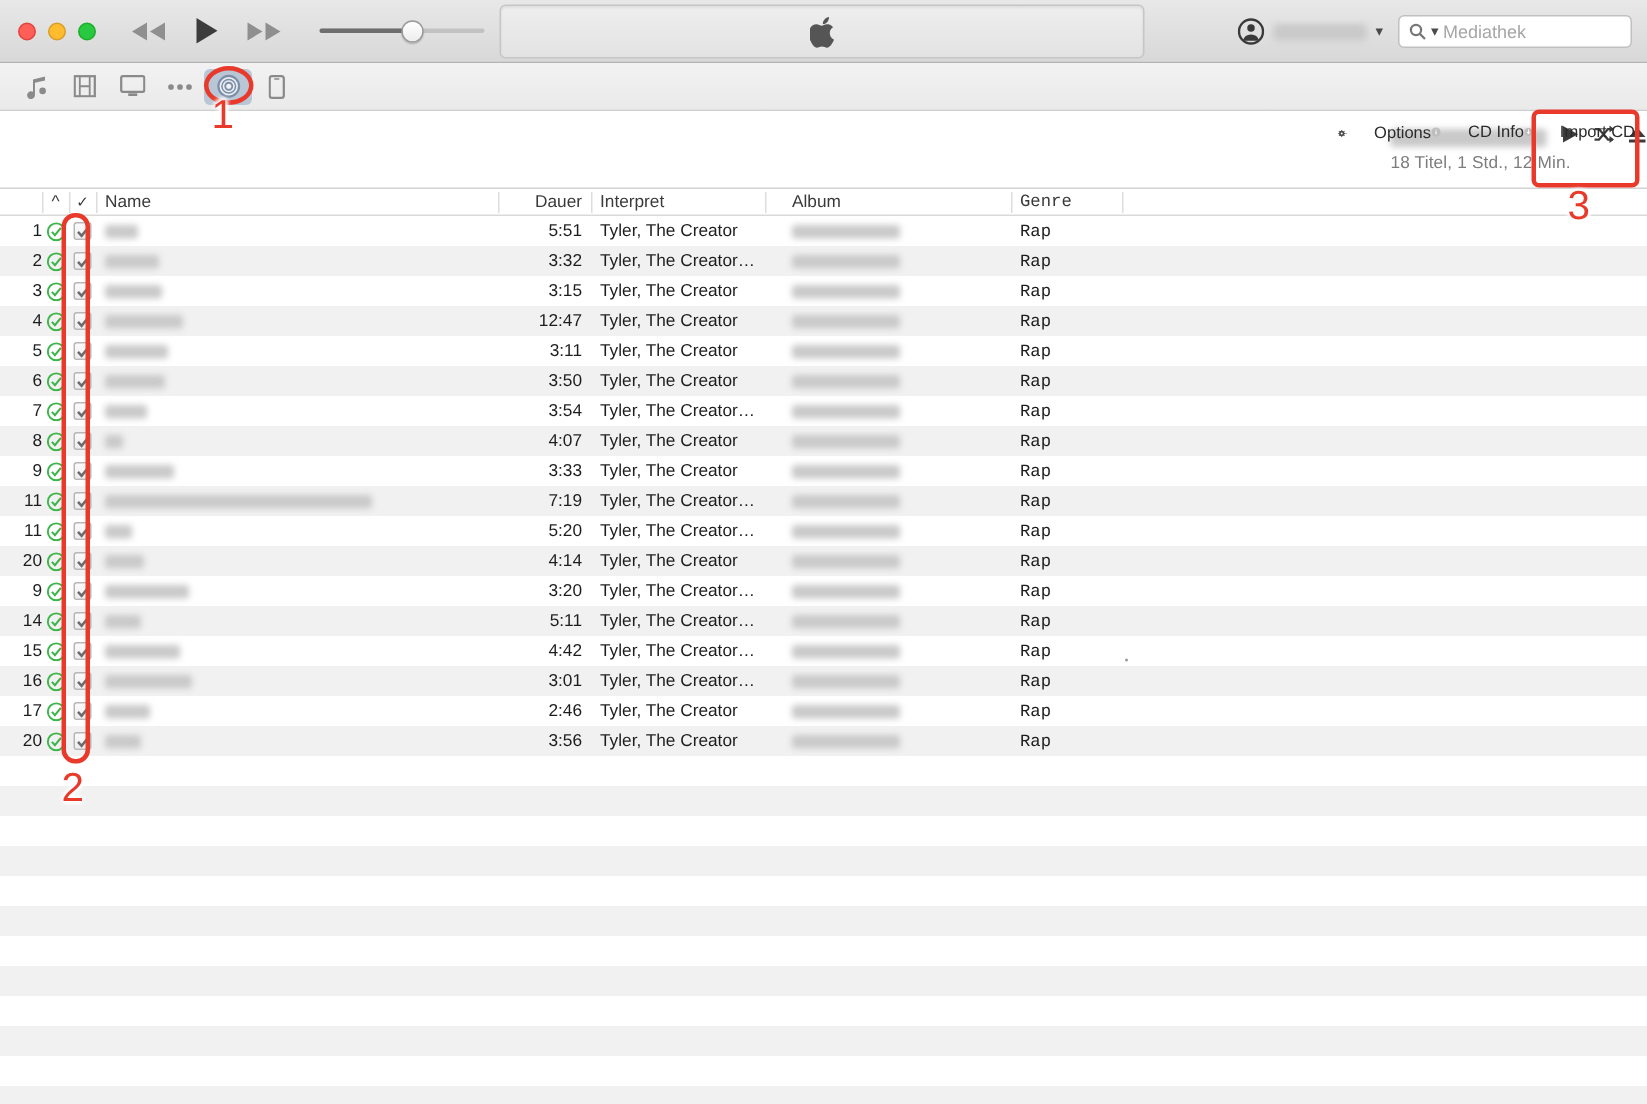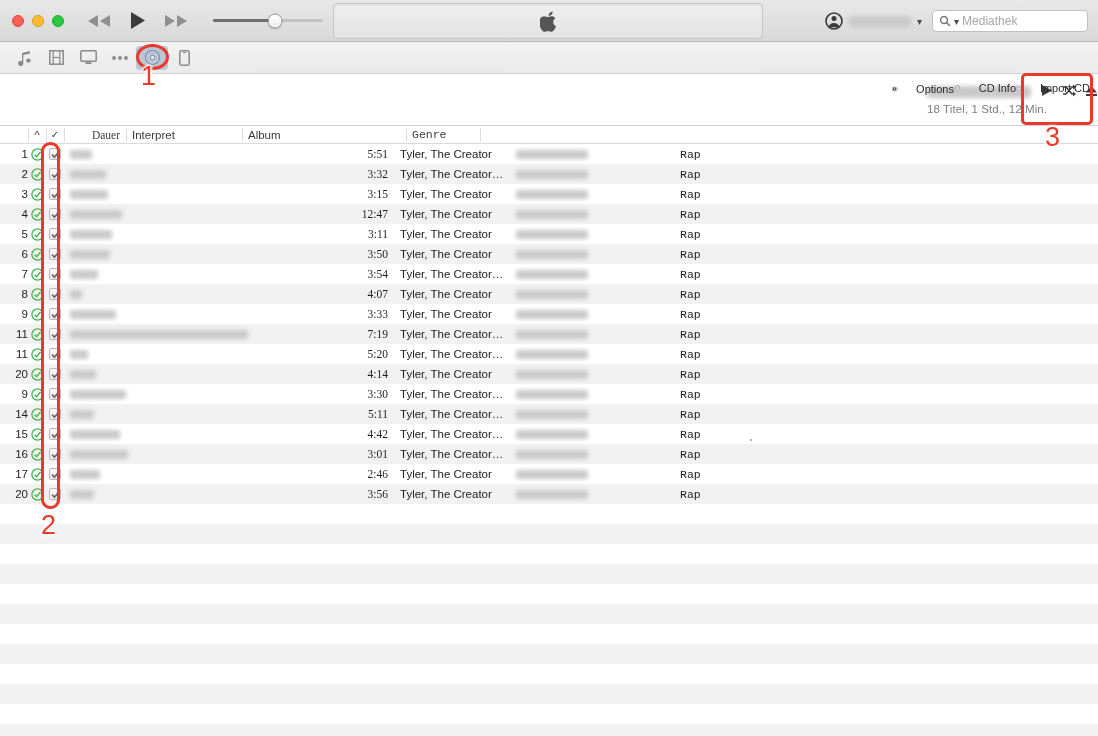--- a/index.html
+++ b/index.html
@@ -136,23 +136,23 @@
   }
   .colhead .cell { height: 18px; display: flex; align-items: center; position: relative; }
   .colhead .cell + .cell::before {
     content: ""; position: absolute; left: 0; top: 2px; bottom: 2px;
     width: 1px; background: #dddddd;
   }
   .c-num  { width: 28px; justify-content: flex-end; }
   .c-stat { width: 18px; justify-content: center; }
   .c-chk  { width: 18px; justify-content: center; font-size: 10px; }
   .c-name { width: 268px; padding-left: 6px; }
-  .c-dur  { width: 62px; justify-content: flex-end; padding-right: 6px; font-family: Liberation Serif, serif; }
+  .c-dur  { width: 62px; justify-content: flex-end; padding-right: 6px; }
   .c-art  { width: 116px; padding-left: 6px; }
-  .c-alb  { width: 164px; padding-left: 6px; }
+  .c-alb  { width: 164px; padding-left: 18px; }
   .c-gen  { width: 74px; padding-left: 6px; font-family: Liberation Mono, monospace; }
   .c-tail { flex: 1; }
 
   .row {
     height: 20px;
     display: flex; align-items: center;
     font-size: 11.5px; color: #1d1d1d;
   }
   .row.even { background: #ffffff; }
   .row.odd  { background: #f1f1f1; }
@@ -380,20 +380,21 @@
         <span class="cdbtn-label">Import CD</span>
       </div>
     </div>
   </div>
 
   <div class="table-wrap">
     <div class="colhead">
       <div class="cell c-num"></div>
       <div class="cell c-stat">^</div>
       <div class="cell c-chk">✓</div>
+      <div class="cell c-name">Name</div>
       <div class="cell c-dur">Dauer</div>
       <div class="cell c-art">Interpret</div>
       <div class="cell c-alb">Album</div>
       <div class="cell c-gen">Genre</div>
       <div class="cell c-tail"></div>
     </div>
     <div id="rows">
         <div class="row even">
           <div class="cell c-num">1</div>
           <div class="cell c-stat">
@@ -717,21 +718,21 @@
           <div class="cell c-chk">
             <span class="cbox">
               <svg width="9" height="9" viewBox="0 0 9 9">
                 <polyline points="1,4.6 3.4,7.2 8,1.6" fill="none" stroke="#6b6b6b" stroke-width="1.7"></polyline>
               </svg>
             </span>
           </div>
           <div class="cell c-name">
             <span class="redact name-redact" style="width:56px"></span>
           </div>
-          <div class="cell c-dur">3:30</div>
+          <div class="cell c-dur">3:20</div>
           <div class="cell c-art">Tyler, The Creator…</div>
           <div class="cell c-alb">
             <span class="redact alb-redact"></span>
           </div>
           <div class="cell c-gen">Rap</div>
           <div class="cell c-tail"></div>
         </div>
         <div class="row odd">
           <div class="cell c-num">14</div>
           <div class="cell c-stat">

